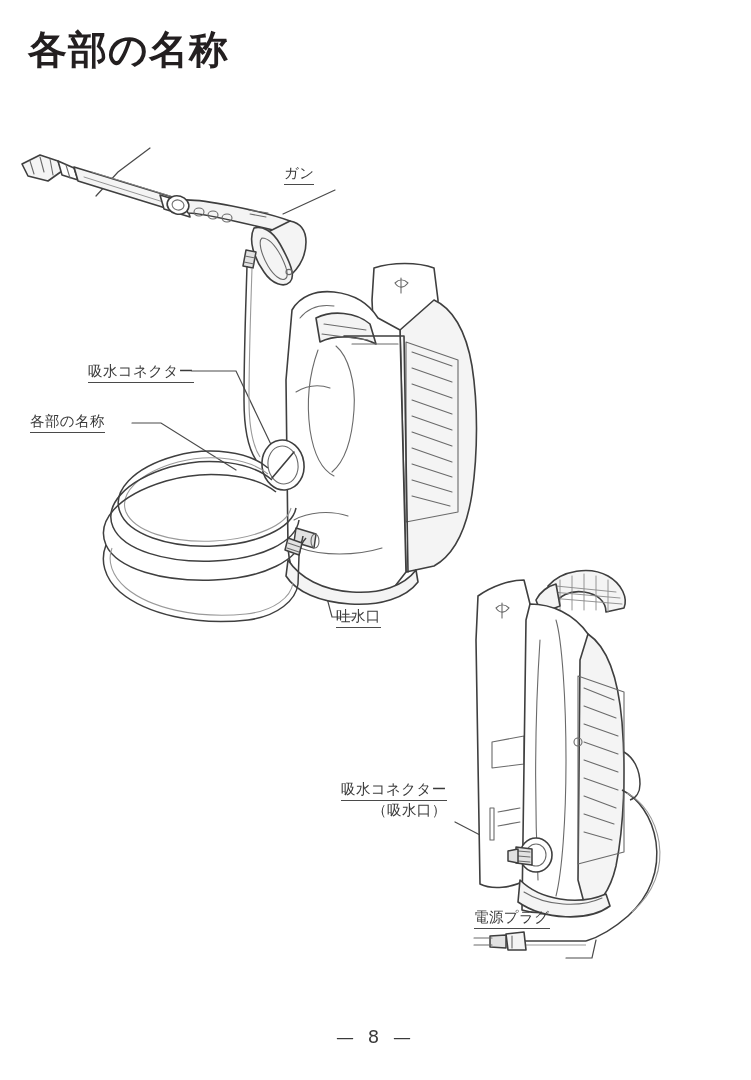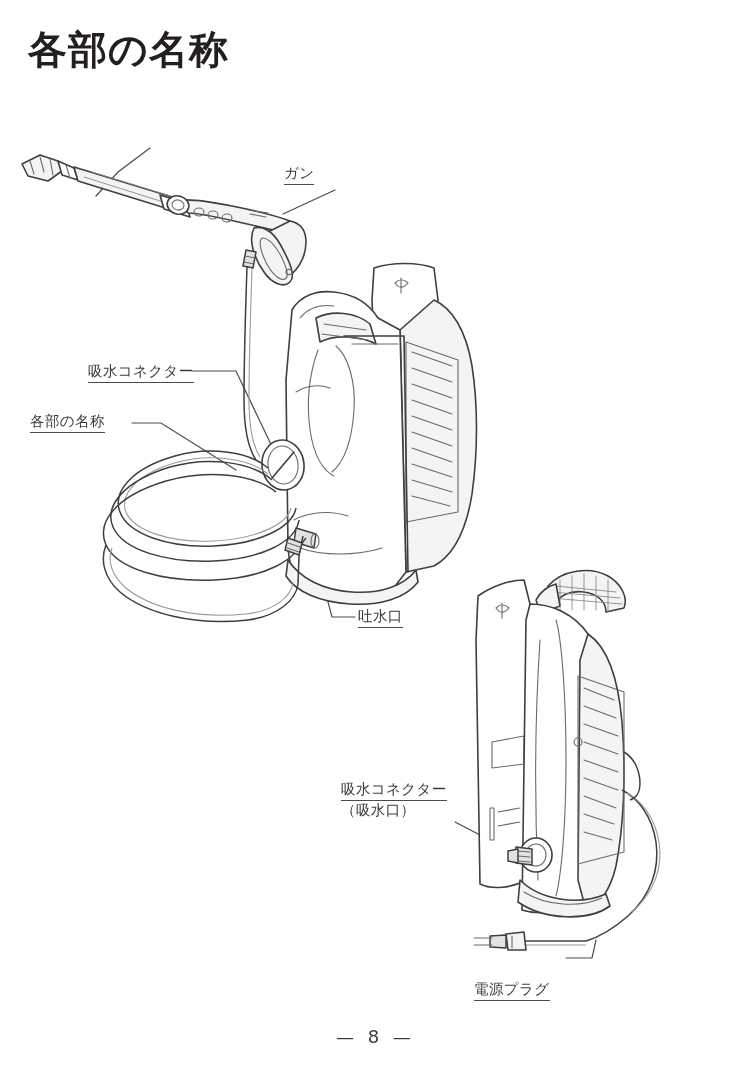--- a/index.html
+++ b/index.html
@@ -48,33 +48,33 @@
     white-space: nowrap;
     letter-spacing: 0.4px;
   }
   .callout .txt {
     display: block;
     border-bottom: 1.3px solid #4a4a4a;
     padding-bottom: 1px;
   }
   .callout.two-line .txt.second {
     border-bottom: none;
-    text-align: left;
+    text-align: right;
     padding-bottom: 0;
   }
   .callout.two-line .txt.first {
     border-bottom: 1.3px solid #4a4a4a;
   }
   #c-lance   { left: 156px; top: 128px; }
   #c-gun     { left: 284px; top: 164px; }
   #c-switch  { left: 88px;  top: 362px; }
   #c-hose    { left: 30px;  top: 412px; }
-  #c-outlet  { left: 358px; top: 607px; }
+  #c-outlet  { left: 336px; top: 607px; }
   #c-intake  { left: 341px; top: 780px; }
-  #c-plug    { left: 474px; top: 980px; }
+  #c-plug    { left: 474px; top: 908px; }
   #page-footer {
     position: absolute;
     left: 0;
     top: 1026px;
     width: 751px;
     text-align: center;
     font-size: 18px;
     letter-spacing: 4px;
     color: #3a3a3a;
   }

